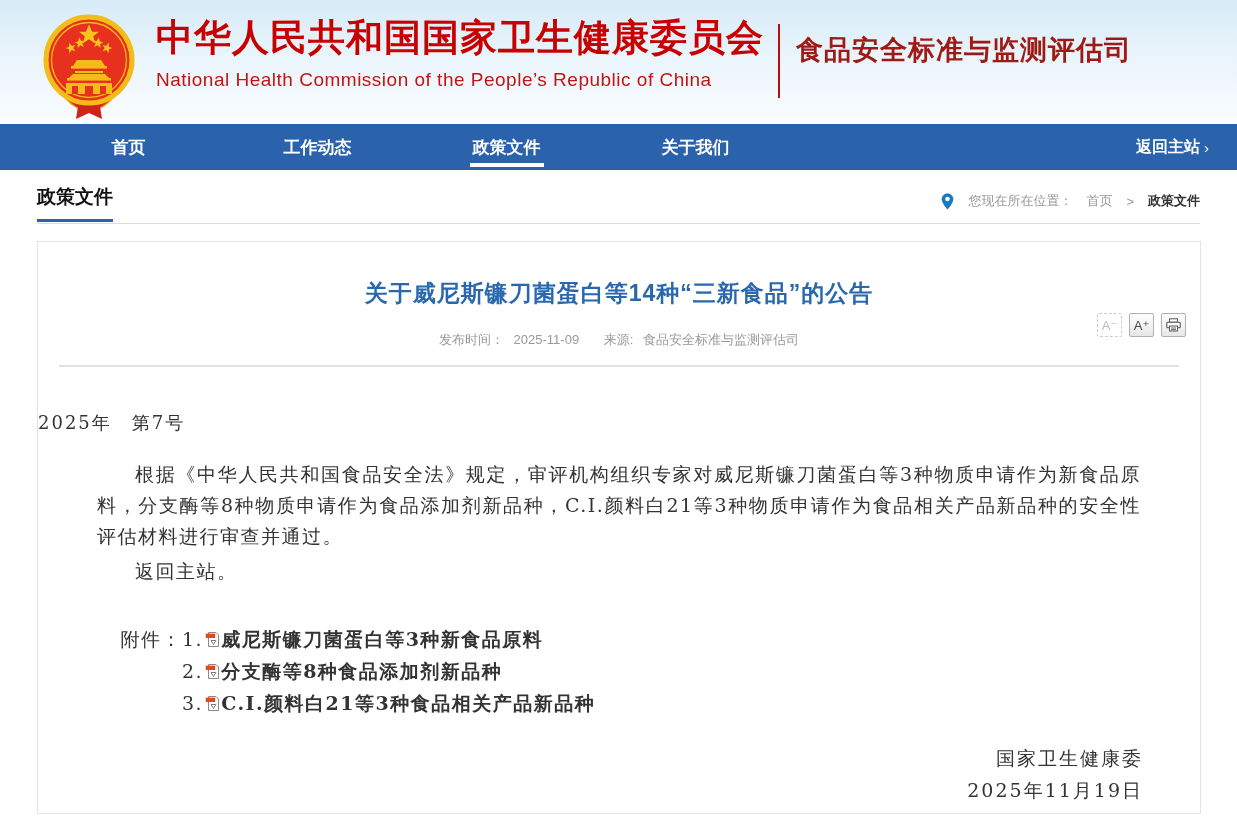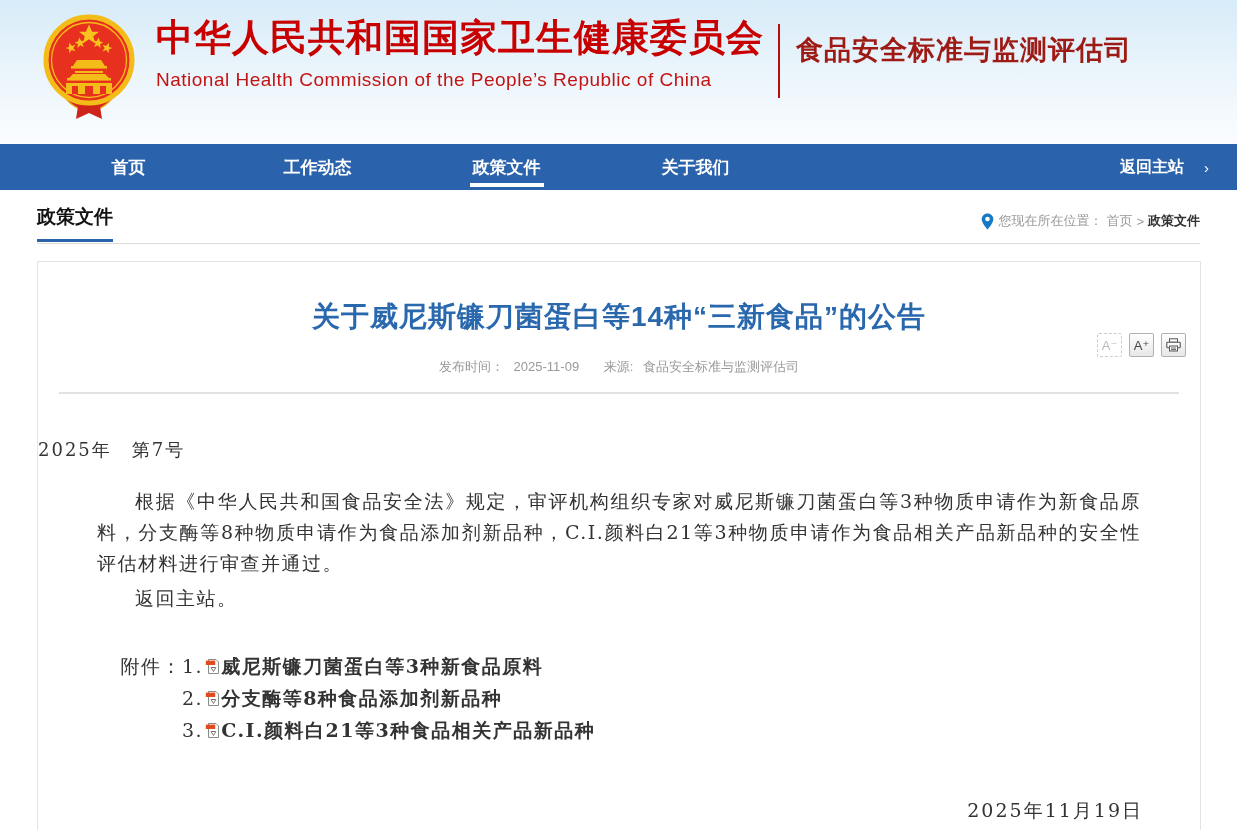--- a/index.html
+++ b/index.html
@@ -1,51 +1,51 @@
 <!DOCTYPE html>
 <html><head>
 <meta charset="utf-8">
 <style>
   * { margin:0; padding:0; box-sizing:border-box; }
   html,body { width:1237px; height:830px; overflow:hidden; background:#fff;
               font-family:"Liberation Sans","DejaVu Sans",sans-serif; }
 
   
-  .header { height:144px; background:linear-gradient(180deg,#d7ebf8 0%,#e9f4fb 45%,#fbfdff 100%);
+  .header { height:124px; background:linear-gradient(180deg,#d7ebf8 0%,#e9f4fb 45%,#fbfdff 100%);
             display:flex; align-items:flex-start; position:relative; }
   .emblem { margin:12px 0 0 42px; flex:0 0 auto; }
   .header-titles { margin:16px 0 0 20px; }
   .title-cn { color:#c80000; font-size:37px; font-weight:bold; letter-spacing:1px; line-height:44px; }
   .title-en { color:#c31414; font-size:19px; margin-top:9px; letter-spacing:0.5px; }
   .header-divider { width:2px; height:74px; background:#b40f0f; margin:24px 16px 0 14px; }
   .dept-name { margin-top:32px; color:#9e1b15; font-size:27px; font-weight:bold; letter-spacing:1px; }
 
   
   .nav { height:46px; background:#2a62ac; display:flex; align-items:stretch; padding-left:34px; position:relative; }
   .nav-item { width:189px; color:#fff; font-size:17px; font-weight:bold; text-align:center;
               display:flex; align-items:center; justify-content:center; cursor:pointer; position:relative; }
   .nav-item.active::after { content:""; position:absolute; left:50%; transform:translateX(-50%);
               bottom:3px; width:74px; height:4px; background:#fff; }
   .nav-back { margin-left:auto; margin-right:28px; color:#fff; font-size:16px; font-weight:bold;
-              display:flex; align-items:center; gap:20px; cursor:pointer; }
+              display:flex; align-items:center; gap:4px; cursor:pointer; }
   .nav-back .arrow { font-size:15px; font-weight:normal; }
 
   
   .crumb-row { margin:14px 37px 0 37px; position:relative; border-bottom:1px solid #dcdcdc; height:40px; }
   .section-title { display:inline-block; font-size:19px; font-weight:bold; color:#111;
                    padding-bottom:9px; border-bottom:3px solid #2a62ac; margin-bottom:-2px; }
   .location { position:absolute; right:0; top:8px; font-size:13px; color:#999;
-              display:flex; align-items:center; gap:4px; }
+              display:flex; align-items:center; gap:14px; }
   .location .current { color:#333; font-weight:bold; }
   .pin-icon { width:13px; height:17px; display:inline-block; }
 
   
   .content-box { margin:17px 36px 0 37px; border:1px solid #e3e3e3; height:573px;
                  position:relative; background:#fff; }
-  .article-title { text-align:center; color:#2a68ae; font-size:28px; font-weight:bold;
+  .article-title { text-align:center; color:#2a68ae; font-size:23px; font-weight:bold;
                    margin-top:36px; letter-spacing:1px; }
   .meta { text-align:center; color:#999; font-size:13px; margin-top:22px; }
   .meta span { margin:14px 3px; }
   .meta .date { margin-right:18px; }
   .meta-divider { border-top:2px solid #e2e2e2; margin:16px 21px 0 21px; }
 
   .toolbar { position:absolute; top:71px; right:14px; display:flex; gap:7px; }
   .tool-btn { width:25px; height:24px; font-size:13px; display:flex; align-items:center; justify-content:center;
               border-radius:2px; cursor:pointer; }
   .btn-smaller { border:1px dashed #ccc; color:#bbb; background:#fff; }
@@ -202,16 +202,17 @@
       <svg class="pdf-icon" viewBox="0 0 15 17">
         <path d="M3.5,1.5 H11 L13.5,4 V15.5 H3.5 Z" fill="#fff" stroke="#8a8a8a" stroke-width="1"></path>
         <rect x="0.8" y="2.6" width="9.4" height="4.4" fill="#e04a1e"></rect>
         <path d="M6,9.5 L8.5,13.5 L10.8,9.5 Z" fill="none" stroke="#777" stroke-width="1"></path>
       </svg>
       <span class="att-link">C.I.颜料白21等3种食品相关产品新品种</span>
     </div>
   </div>
 
   <div class="signature serif">
+    <div>国家卫生健康委</div>
     <div>2025年11月19日</div>
   </div>
 
 </div>
 
 </body></html>

